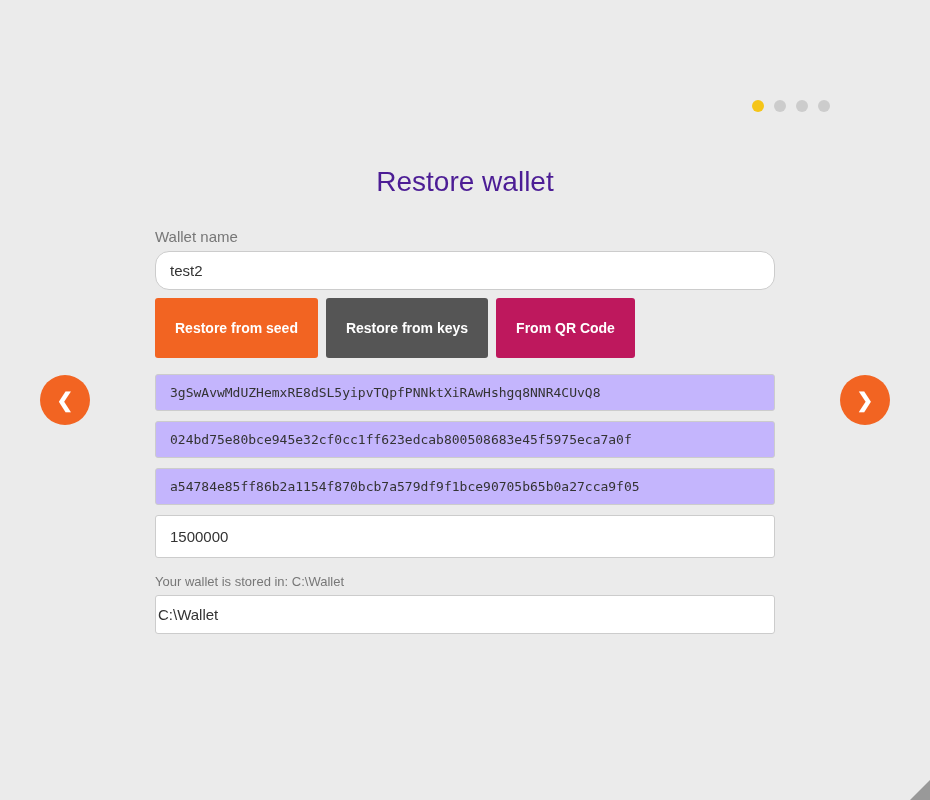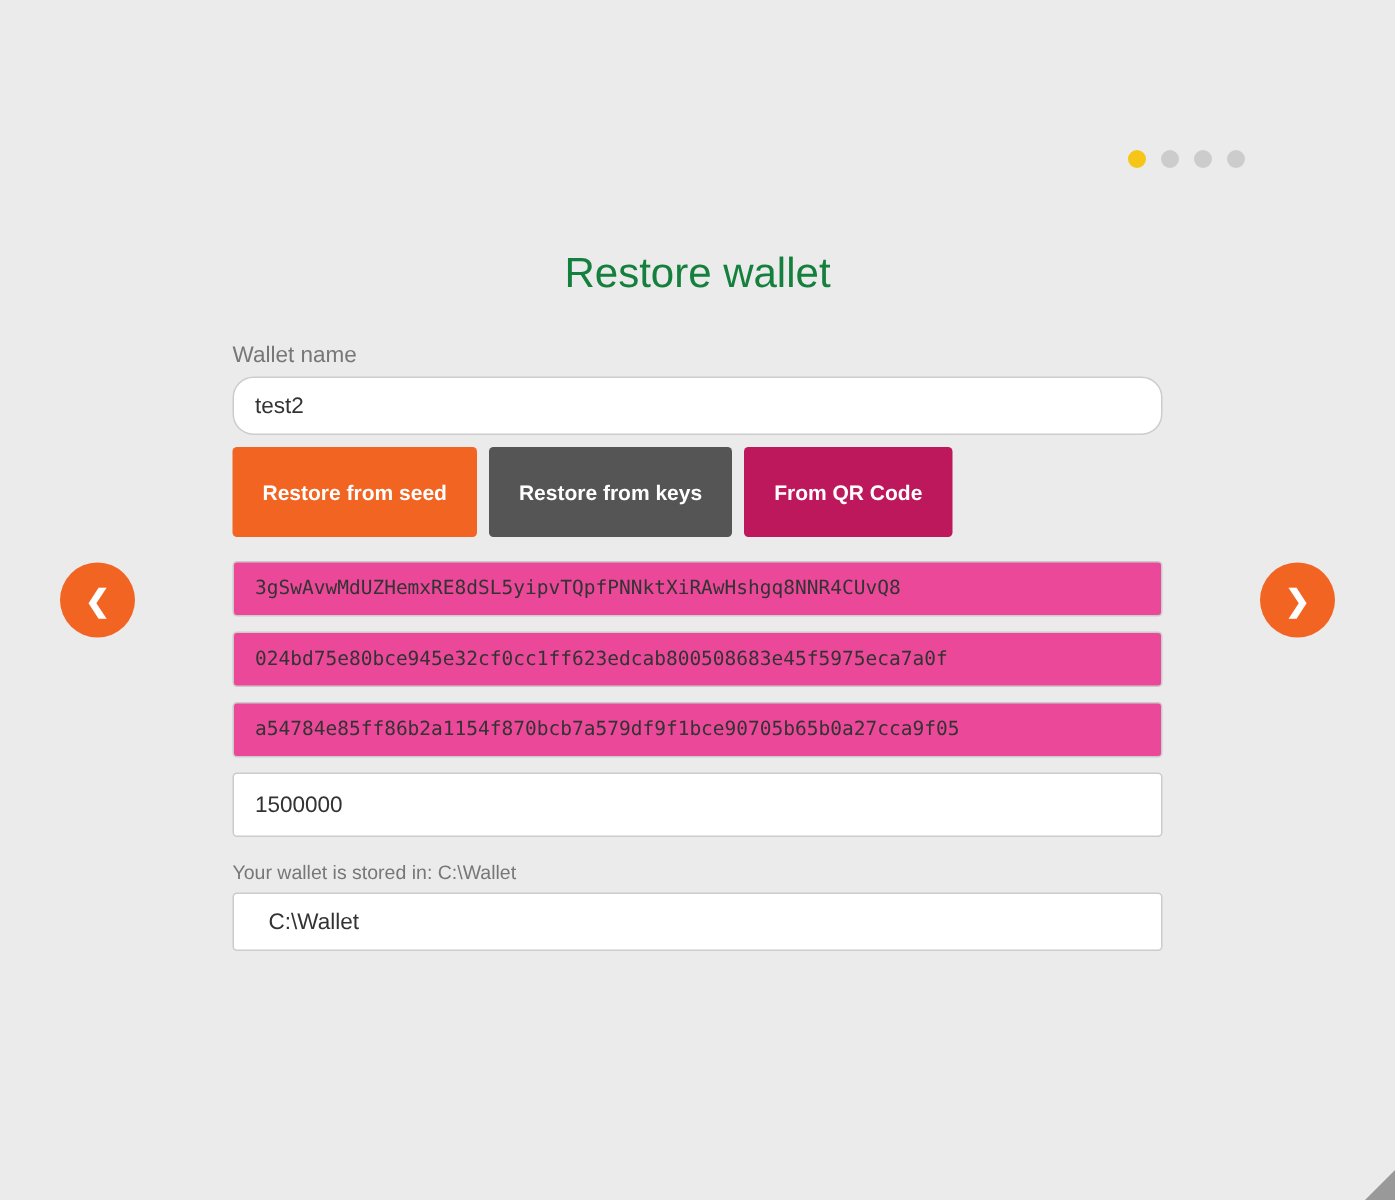--- a/index.html
+++ b/index.html
@@ -74,21 +74,21 @@
       border-radius: 50%;
       background-color: #ccc;
     }
 
     .dot.active {
       background-color: #f5c518;
     }
 
     .page-title {
       font-size: 28px;
-      color: #15803d;
+      color: #4c1d95;
       margin-bottom: 30px;
       font-weight: 300;
     }
 
     .form-container {
       width: 100%;
     }
 
     .form-label {
       font-size: 15px;
@@ -139,21 +139,21 @@
       color: white;
     }
 
     .key-input {
       width: 100%;
       padding: 10px 14px;
       border: 1px solid #ccc;
       border-radius: 3px;
       font-size: 13px;
       color: #333;
-      background: #ec4899;
+      background: #c4b5fd;
       margin-bottom: 10px;
       outline: none;
       font-family: monospace;
     }
 
     .restore-height-input {
       width: 100%;
       padding: 12px 14px;
       border: 1px solid #ccc;
       border-radius: 3px;
@@ -166,21 +166,21 @@
 
     .wallet-path-label {
       font-size: 13px;
       color: #777;
       margin-bottom: 6px;
       display: block;
     }
 
     .wallet-path-input {
       width: 100%;
-      padding: 10px 23px;
+      padding: 10px 2px;
       border: 1px solid #ccc;
       border-radius: 3px;
       font-size: 15px;
       color: #333;
       background: white;
       outline: none;
     }
 
     .corner-mark {
       position: absolute;

